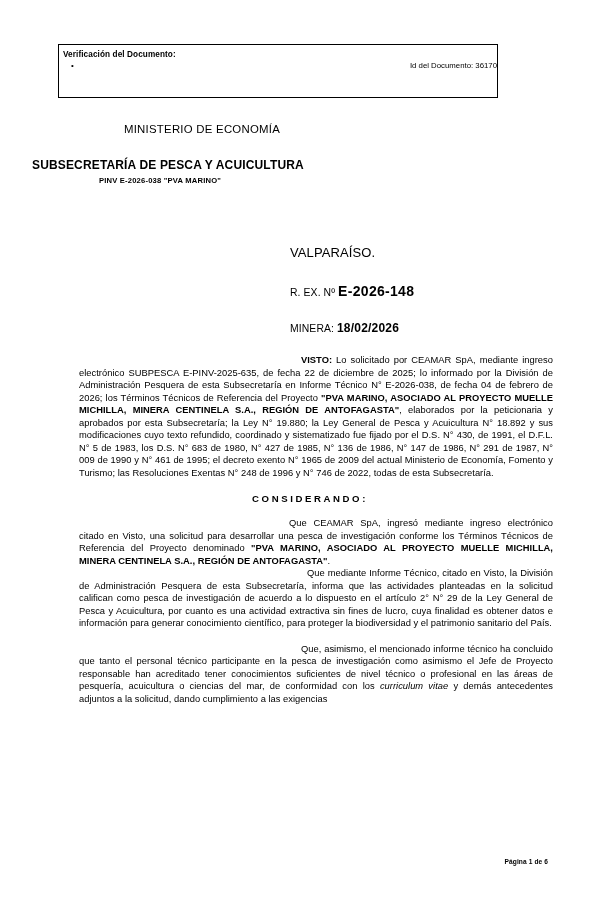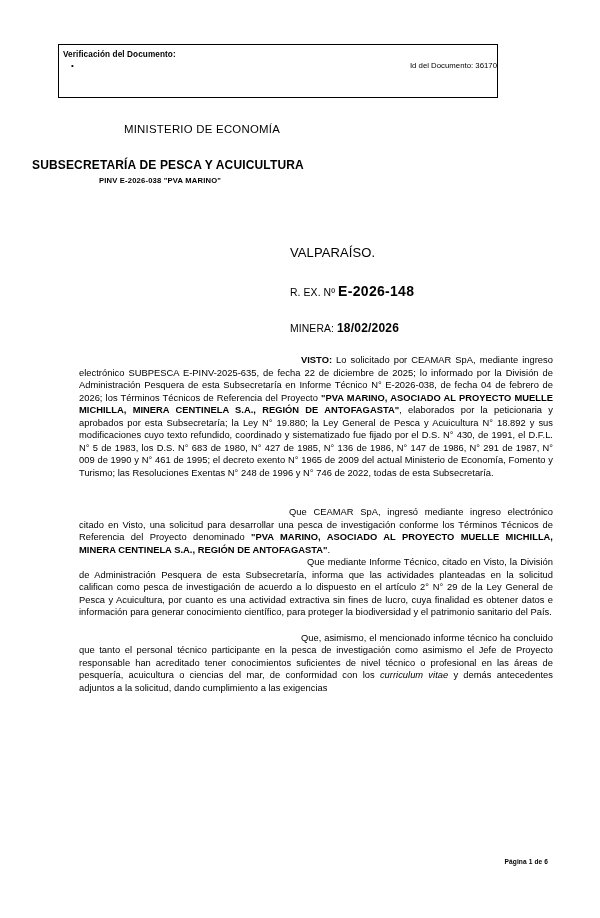--- a/index.html
+++ b/index.html
@@ -203,20 +203,21 @@
   <div class="place">VALPARAÍSO.</div>
   <div class="resol"><span>R. EX. Nº </span><b>E-2026-148</b></div>
   <div class="fecha"><span>MINERA: </span><b>18/02/2026</b></div>
 
   <div class="body-area">
 
     <p class="para"><span class="indent-lead"></span><b>VISTO:</b><span> Lo solicitado por CEAMAR SpA, mediante ingreso electrónico SUBPESCA E-PINV-2025-635, de fecha 22 de diciembre de 2025; lo informado por la División de Administración Pesquera de esta Subsecretaría en Informe Técnico N° E-2026-038, de fecha 04 de febrero de 2026; los Términos Técnicos de Referencia del Proyecto </span><b>"PVA MARINO, ASOCIADO AL PROYECTO MUELLE MICHILLA, MINERA CENTINELA S.A., REGIÓN DE ANTOFAGASTA"</b><span>, elaborados por la peticionaria y aprobados por esta Subsecretaría; la Ley N° 19.880; la Ley General de Pesca y Acuicultura N° 18.892 y sus modificaciones cuyo texto refundido, coordinado y sistematizado fue fijado por el D.S. N° 430, de 1991, el D.F.L. N° 5 de 1983, los D.S. N° 683 de 1980, N° 427 de 1985, N° 136 de 1986, N° 147 de 1986, N° 291 de 1987, N°  009 de 1990 y N° 461 de 1995; el decreto exento N° 1965 de 2009 del actual Ministerio de Economía, Fomento y Turismo; las Resoluciones Exentas N° 248 de 1996 y N° 746 de 2022, todas de esta Subsecretaría.</span></p>
 
     <div class="spacer-md"></div>
 
+    <p class="considerando">CONSIDERANDO:</p>
 
     <div class="spacer-sm"></div>
 
     <p class="para"><span class="indent-lead2"></span><span>Que CEAMAR SpA, ingresó mediante ingreso electrónico citado en Visto, una solicitud para desarrollar una pesca de investigación conforme los Términos Técnicos de Referencia del Proyecto denominado </span><b>"PVA MARINO, ASOCIADO AL PROYECTO MUELLE MICHILLA, MINERA CENTINELA S.A., REGIÓN DE ANTOFAGASTA"</b><span>.</span></p>
 
     <p class="para"><span class="indent-lead3"></span><span>Que mediante Informe Técnico, citado en Visto, la División de Administración Pesquera de esta Subsecretaría, informa que las actividades planteadas en la solicitud califican como pesca de investigación de acuerdo a lo dispuesto en el artículo 2° N° 29 de la Ley General de Pesca y Acuicultura, por cuanto es una actividad extractiva sin fines de lucro, cuya finalidad es obtener datos e información para generar conocimiento científico, para proteger la biodiversidad y el patrimonio sanitario del País.</span></p>
 
     <div class="spacer-sm"></div>
 
     <p class="para"><span class="indent-lead4"></span><span>Que, asimismo, el mencionado informe técnico ha concluido que tanto el personal técnico participante en la pesca de investigación como asimismo el Jefe de Proyecto responsable han acreditado tener conocimientos suficientes de nivel técnico o profesional en las áreas de pesquería, acuicultura o ciencias del mar, de conformidad con los </span><i>curriculum vitae</i><span> y demás antecedentes adjuntos a la solicitud, dando cumplimiento a las exigencias</span></p>

